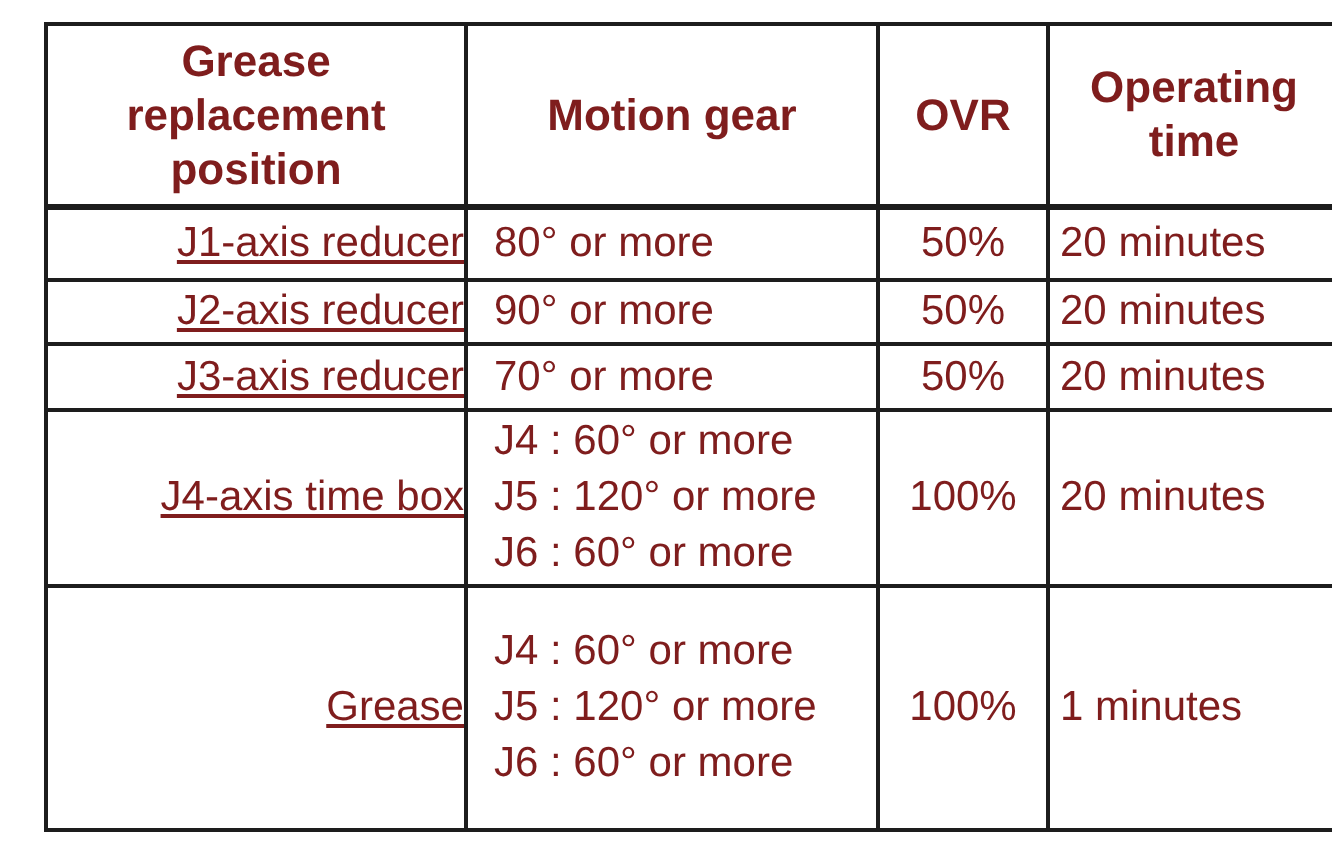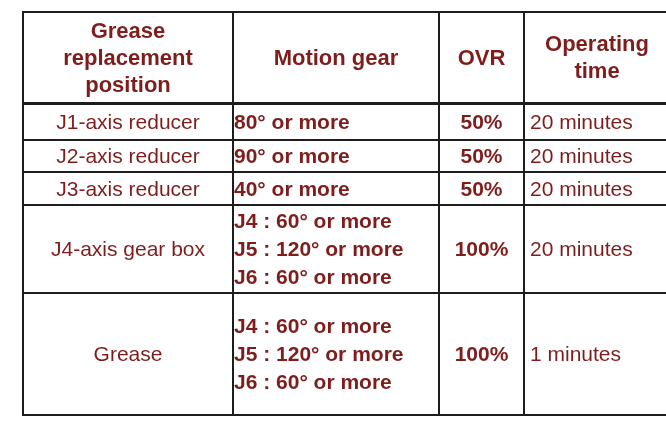--- a/index.html
+++ b/index.html
@@ -43,29 +43,29 @@
     font-weight: bold;
     line-height: 27px;
     text-align: center;
     border-bottom-width: 3px;
   }
   .grease-table td {
     font-size: 21px;
     line-height: 28px;
   }
   td.cell-position {
-    text-align: center;
+    text-align: right;
+    text-decoration: underline;
   }
   td.cell-angle {
     text-align: left;
-    font-weight: bold;
+    padding-left: 13px;
   }
   td.cell-ovr {
     text-align: center;
-    font-weight: bold;
   }
   td.cell-time {
     text-align: left;
     padding-left: 5px;
   }
   tr.r-header { height: 91px; }
   tr.r0 { height: 37px; }
   tr.r1 { height: 32px; }
   tr.r2 { height: 33px; }
   tr.r3 { height: 88px; }
@@ -101,26 +101,26 @@
         <td class="cell-time">20 minutes</td>
       </tr>
       <tr class="r1">
         <td class="cell-position">J2-axis reducer</td>
         <td class="cell-angle">90° or more</td>
         <td class="cell-ovr">50%</td>
         <td class="cell-time">20 minutes</td>
       </tr>
       <tr class="r2">
         <td class="cell-position">J3-axis reducer</td>
-        <td class="cell-angle">40° or more</td>
+        <td class="cell-angle">70° or more</td>
         <td class="cell-ovr">50%</td>
         <td class="cell-time">20 minutes</td>
       </tr>
       <tr class="r3">
-        <td class="cell-position">J4-axis gear box</td>
+        <td class="cell-position">J4-axis time box</td>
         <td class="cell-angle">J4 : 60° or more
 J5 : 120° or more
 J6 : 60° or more</td>
         <td class="cell-ovr">100%</td>
         <td class="cell-time">20 minutes</td>
       </tr>
       <tr class="r4">
         <td class="cell-position">Grease</td>
         <td class="cell-angle">J4 : 60° or more
 J5 : 120° or more

